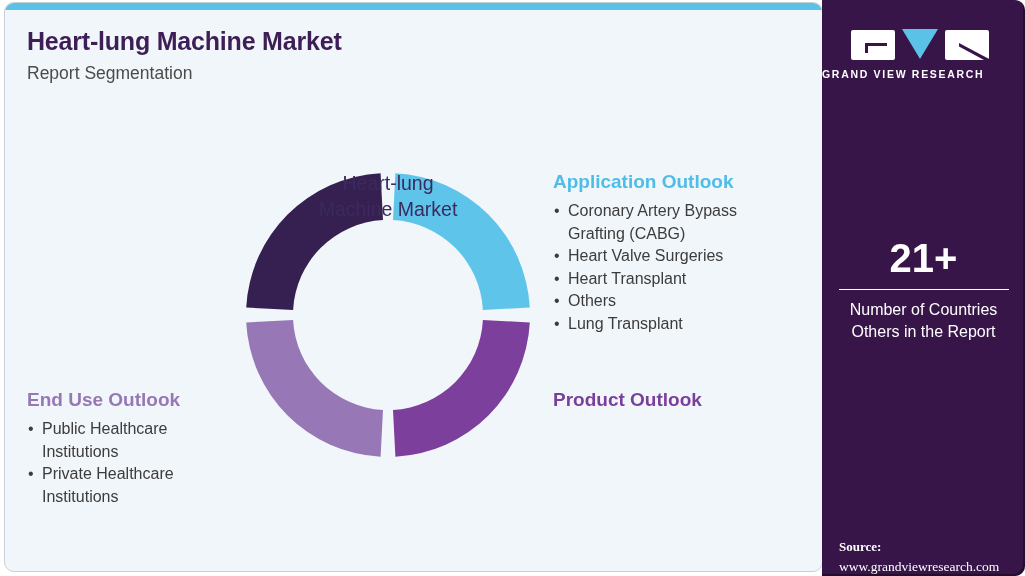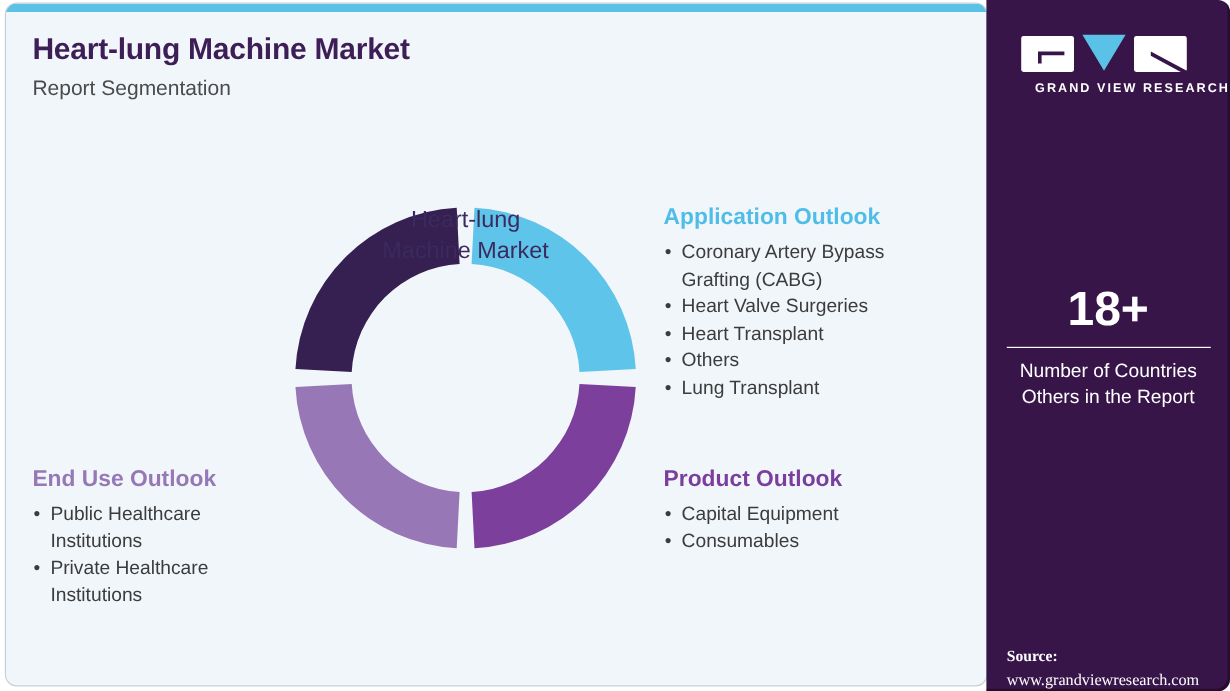--- a/index.html
+++ b/index.html
@@ -43,21 +43,21 @@
     display:flex;flex-direction:column;align-items:center;justify-content:flex-start;
     text-align:center;font-size:19.5px;line-height:26px;color:#3A2A5E;
   }
 
   
   .sidebar{
     position:absolute;left:822px;top:0;width:203px;height:576px;
     background:#381549;border-radius:0 10px 10px 0;
     box-shadow:inset -2px -2px 0 rgba(0,0,0,0.35);
   }
-  .logo-wrap{position:absolute;top:27px;left:0;width:100%;text-align:right;}
+  .logo-wrap{position:absolute;top:27px;left:0;width:100%;text-align:left;}
   .logo-wrap svg{display:block;margin:0 auto;}
   .brand{
     margin-top:5px;color:#ffffff;font-size:10.5px;font-weight:bold;
     letter-spacing:1.7px;white-space:nowrap;
   }
   .stat{position:absolute;top:236px;left:0;width:100%;text-align:center;color:#ffffff;}
   .stat-value{font-size:40px;font-weight:bold;line-height:44px;}
   .stat-divider{width:170px;height:1px;background:#ffffff;margin:9px auto 9px auto;}
   .stat-caption{font-size:16px;line-height:22px;width:180px;margin:0 auto;}
   .source{position:absolute;left:17px;bottom:1px;color:#ffffff;font-family:Liberation Serif, serif;}
@@ -89,24 +89,20 @@
       <li>Coronary Artery Bypass Grafting (CABG)</li>
       <li>Heart Valve Surgeries</li>
       <li>Heart Transplant</li>
       <li>Others</li>
       <li>Lung Transplant</li>
     </ul>
   </div>
 
   <div class="section sec-product">
     <h2>Product Outlook</h2>
-    <ul>
-      <li>Capital Equipment</li>
-      <li>Consumables</li>
-    </ul>
   </div>
 
   <svg class="donut" viewBox="0 0 290 290" width="290" height="290">
     <path d="M 3.2 137.6 A 142 142 0 0 1 137.6 3.2 L 140.0 50.1 A 95 95 0 0 0 50.1 140.0 Z" fill="#362051"></path>
     <path d="M 152.4 3.2 A 142 142 0 0 1 286.8 137.6 L 239.9 140.0 A 95 95 0 0 0 150.0 50.1 Z" fill="#5FC4EA"></path>
     <path d="M 286.8 152.4 A 142 142 0 0 1 152.4 286.8 L 150.0 239.9 A 95 95 0 0 0 239.9 150.0 Z" fill="#7C3F9C"></path>
     <path d="M 137.6 286.8 A 142 142 0 0 1 3.2 152.4 L 50.1 150.0 A 95 95 0 0 0 140.0 239.9 Z" fill="#9877B7"></path>
   </svg>
   <div class="donut-label">
     <span>Heart-lung</span>
@@ -120,21 +116,21 @@
       <rect x="2" y="3" width="44" height="30" rx="2" fill="#ffffff"></rect>
       <path d="M16 16 h22 v3 h-19 v7 h-3 z" fill="#381549"></path>
       <polygon points="53,2 89,2 71,32" fill="#5BC2E7"></polygon>
       <rect x="96" y="3" width="44" height="30" rx="2" fill="#ffffff"></rect>
       <path d="M110 16 L142 33 L135 33 L110 19.5 z" fill="#381549"></path>
     </svg>
     <div class="brand">GRAND VIEW RESEARCH</div>
   </div>
 
   <div class="stat">
-    <div class="stat-value">18+</div>
+    <div class="stat-value">21+</div>
     <div class="stat-divider"></div>
     <div class="stat-caption">Number of Countries Others in the Report</div>
   </div>
 
   <div class="source">
     <div class="source-label">Source:</div>
     <div class="source-url">www.grandviewresearch.com</div>
   </div>
 </div>
 

